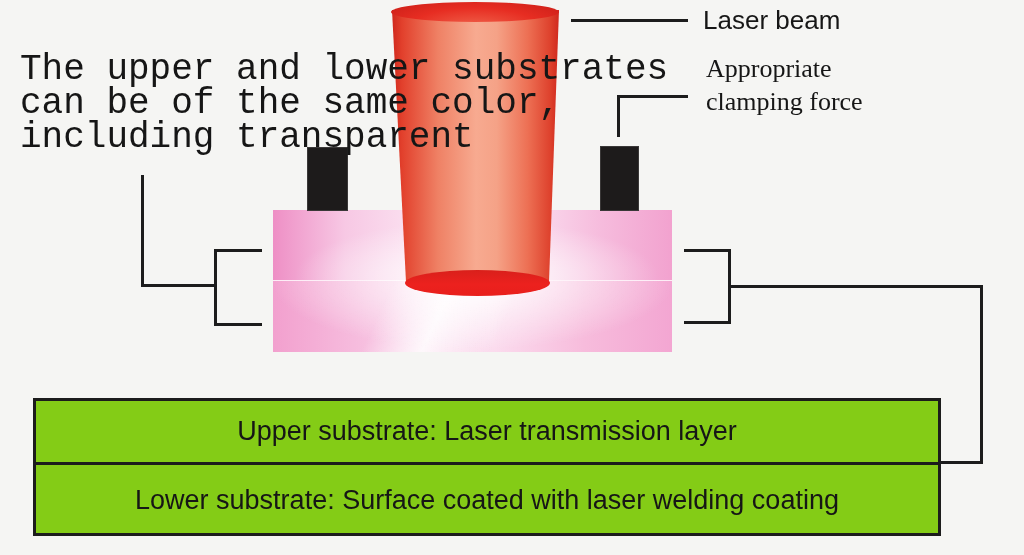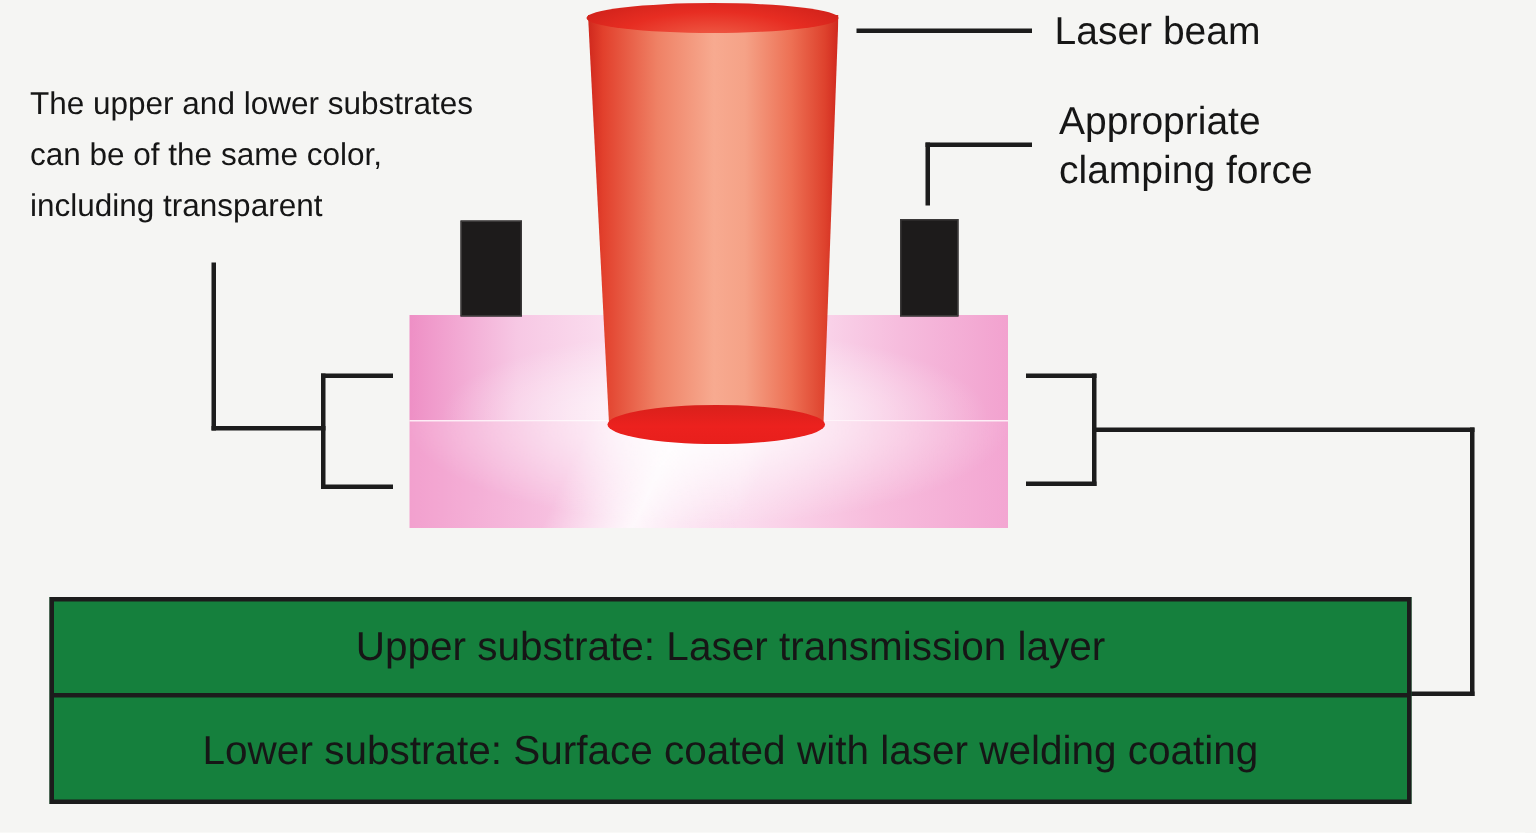--- a/index.html
+++ b/index.html
@@ -48,29 +48,29 @@
     background:radial-gradient(ellipse at 50% 130%, #f0644c 0%, #e72d22 55%, #c91e18 100%);
   }
   .beam-bottom{
     position:absolute;left:15px;top:270px;width:145px;height:26px;
     border-radius:50%;
     background:linear-gradient(180deg,#d9201b 0%,#ec211e 55%,#e81f1c 100%);
   }
   
   .note{
     position:absolute;left:20px;top:53px;
-    font-size:21px;line-height:34px;white-space:pre-line;
+    font-size:36px;line-height:34px;white-space:pre-line;font-family:Liberation Mono, monospace;
   }
   .lbl{position:absolute;font-size:26px;line-height:33px;white-space:pre-line;}
   .lbl-laser{left:703px;top:4px;}
-  .lbl-clamp{left:706px;top:64px;}
+  .lbl-clamp{left:706px;top:52px;font-family:Liberation Serif, serif;}
   
   .info-boxes{
     position:absolute;left:33px;top:398px;width:908px;height:138px;
-    box-sizing:border-box;border:3px solid #1c1c1c;background:#15803d;
+    box-sizing:border-box;border:3px solid #1c1c1c;background:#84cc16;
   }
   .info-row{
     box-sizing:border-box;display:flex;align-items:center;justify-content:center;
     font-size:27px;
   }
   .info-row-upper{height:64px;border-bottom:3px solid #1c1c1c;}
   .info-row-lower{height:71px;}
 </style>
 </head>
 <body>

